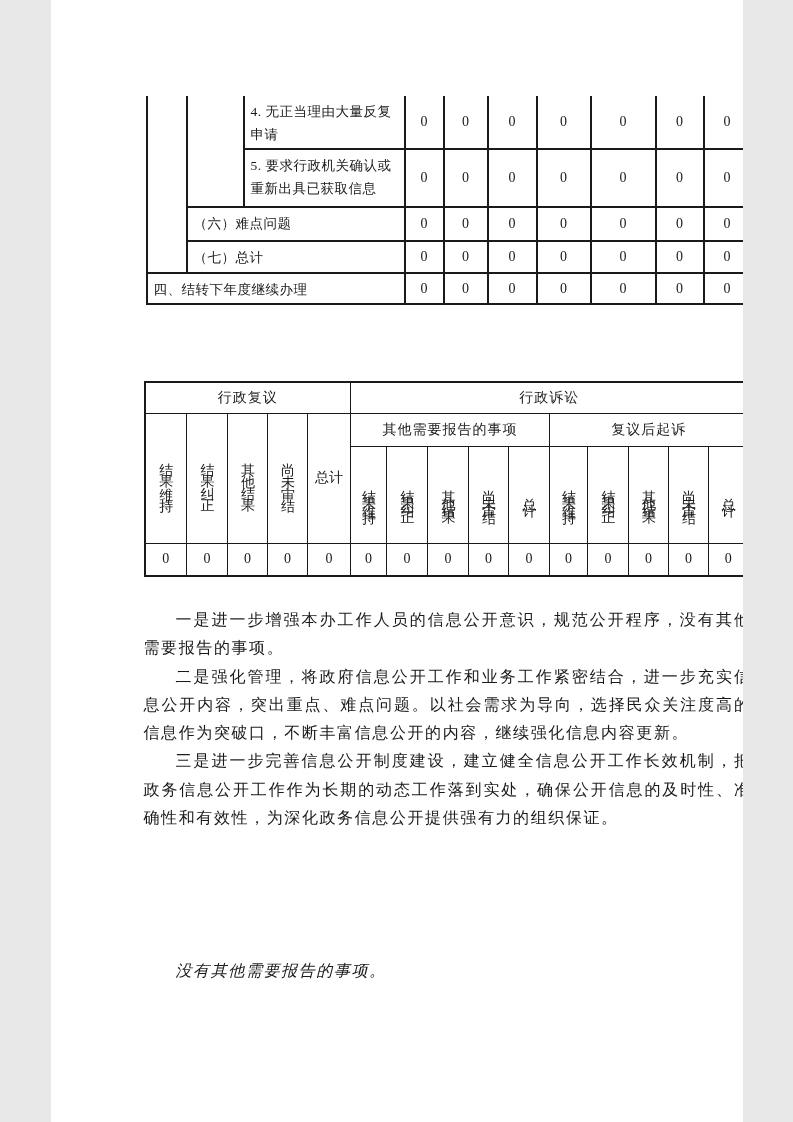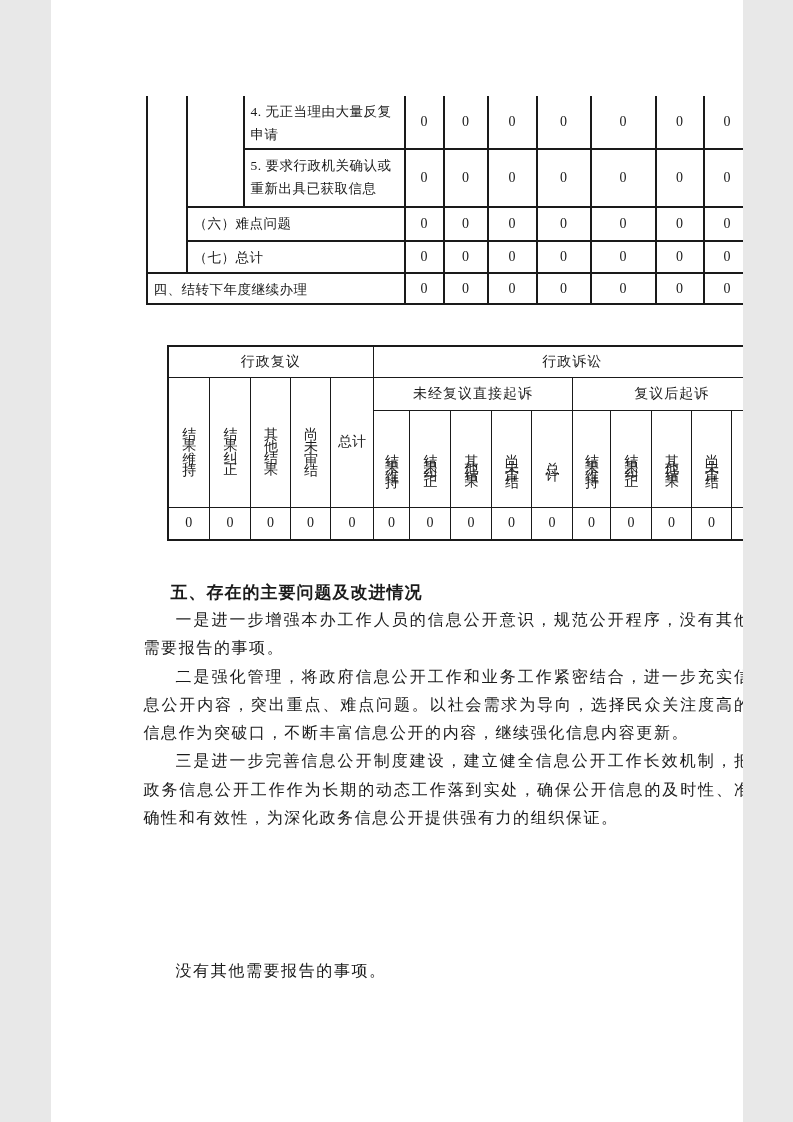--- a/index.html
+++ b/index.html
@@ -50,25 +50,24 @@
     white-space: nowrap;
   }
   #h4 { left: 120px; top: 338px; }
   #h5 { left: 120px; top: 583px; }
   #h6 { left: 120px; top: 931px; }
 
   
   #table2 {
     position: absolute;
     left: 93px;
-    top: 345px;
+    top: 381px;
     width: 604px;
     font-size: 14px;
     border: 2px solid #1a1a1a;
-    margin-left: 23px;
   }
   #table2 td {
     border: 1.5px solid #1a1a1a;
     padding: 0;
     text-align: center;
     vertical-align: middle;
     overflow: hidden;
   }
   #table2 td.ghead { letter-spacing: 1px; }
   .vert {
@@ -94,21 +93,21 @@
   #sec5-body p { margin: 0; text-indent: 2em; }
   #sec6-body {
     position: absolute;
     left: 93px;
     top: 957px;
     width: 608px;
     font-size: 16px;
     line-height: 28.3px;
     letter-spacing: 1.6px;
   }
-  #sec6-body p { margin: 0; text-indent: 2em; }
+  #sec6-body p { margin: 0; text-indent: 2em; font-style: italic; }
 </style>
 </head>
 <body>
 
 <div class="page">
 
   <table id="table1">
     <colgroup>
       <col style="width:40px">
         <col style="width:57px">
@@ -200,21 +199,21 @@
       <tr style="height:31px">
         <td colspan="5" class="ghead">行政复议</td>
         <td colspan="10" class="ghead">行政诉讼</td>
       </tr>
       <tr style="height:33px">
         <td rowspan="2"><span class="vert vtall">结果维持</span></td>
         <td rowspan="2"><span class="vert vtall">结果纠正</span></td>
         <td rowspan="2"><span class="vert vtall">其他结果</span></td>
         <td rowspan="2"><span class="vert vtall">尚未审结</span></td>
         <td rowspan="2">总计</td>
-        <td colspan="5" class="ghead">未经复议直接起诉</td>
+        <td colspan="5" class="ghead">其他需要报告的事项</td>
         <td colspan="5" class="ghead">复议后起诉</td>
       </tr>
       <tr style="height:97px">
         <td><span class="vert vshort">结果维持</span></td>
         <td><span class="vert vshort">结果纠正</span></td>
         <td><span class="vert vshort">其他结果</span></td>
         <td><span class="vert vshort">尚未审结</span></td>
         <td><span class="vert vshort">总计</span></td>
         <td><span class="vert vshort">结果维持</span></td>
         <td><span class="vert vshort">结果纠正</span></td>
@@ -235,21 +234,20 @@
           <td class="num">0</td>
           <td class="num">0</td>
           <td class="num">0</td>
           <td class="num">0</td>
           <td class="num">0</td>
           <td class="num">0</td>
         </tr>
     </tbody>
   </table>
 
-  <div id="h5" class="heading">五、存在的主要问题及改进情况</div>
   <div id="sec5-body">
     <p>一是进一步增强本办工作人员的信息公开意识，规范公开程序，没有其他需要报告的事项。</p>
     <p>二是强化管理，将政府信息公开工作和业务工作紧密结合，进一步充实信息公开内容，突出重点、难点问题。以社会需求为导向，选择民众关注度高的信息作为突破口，不断丰富信息公开的内容，继续强化信息内容更新。</p>
     <p>三是进一步完善信息公开制度建设，建立健全信息公开工作长效机制，把政务信息公开工作作为长期的动态工作落到实处，确保公开信息的及时性、准确性和有效性，为深化政务信息公开提供强有力的组织保证。</p>
   </div>
 
   <div id="sec6-body">
     <p>没有其他需要报告的事项。</p>
   </div>
 

